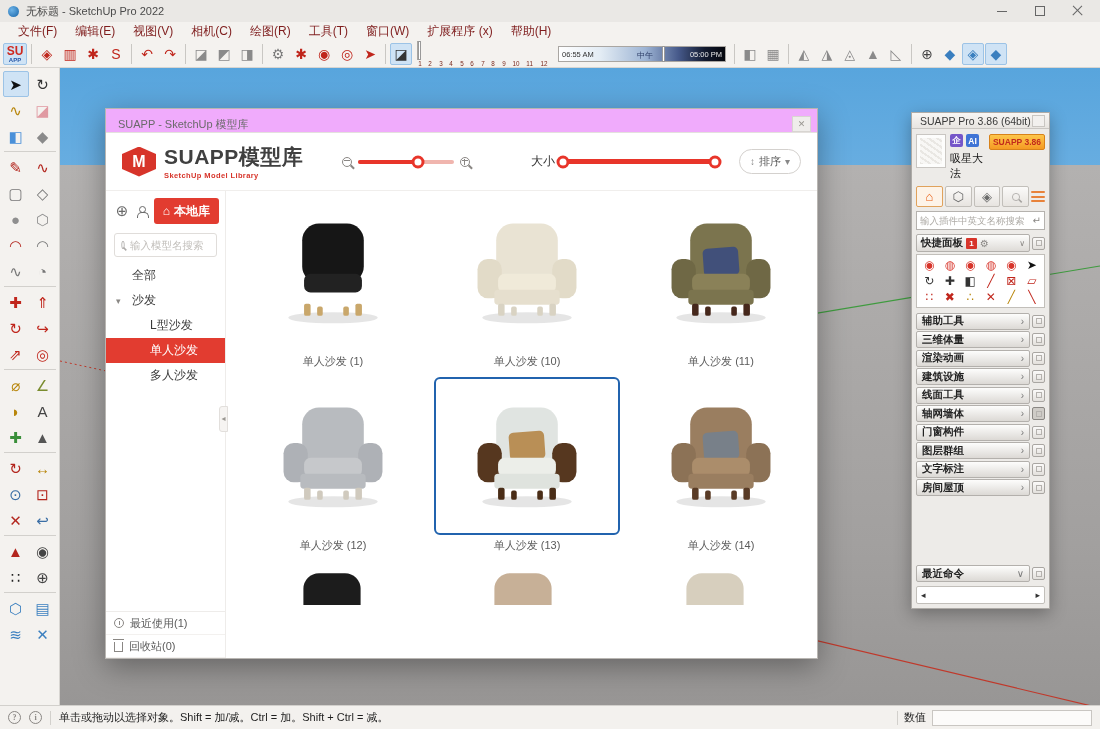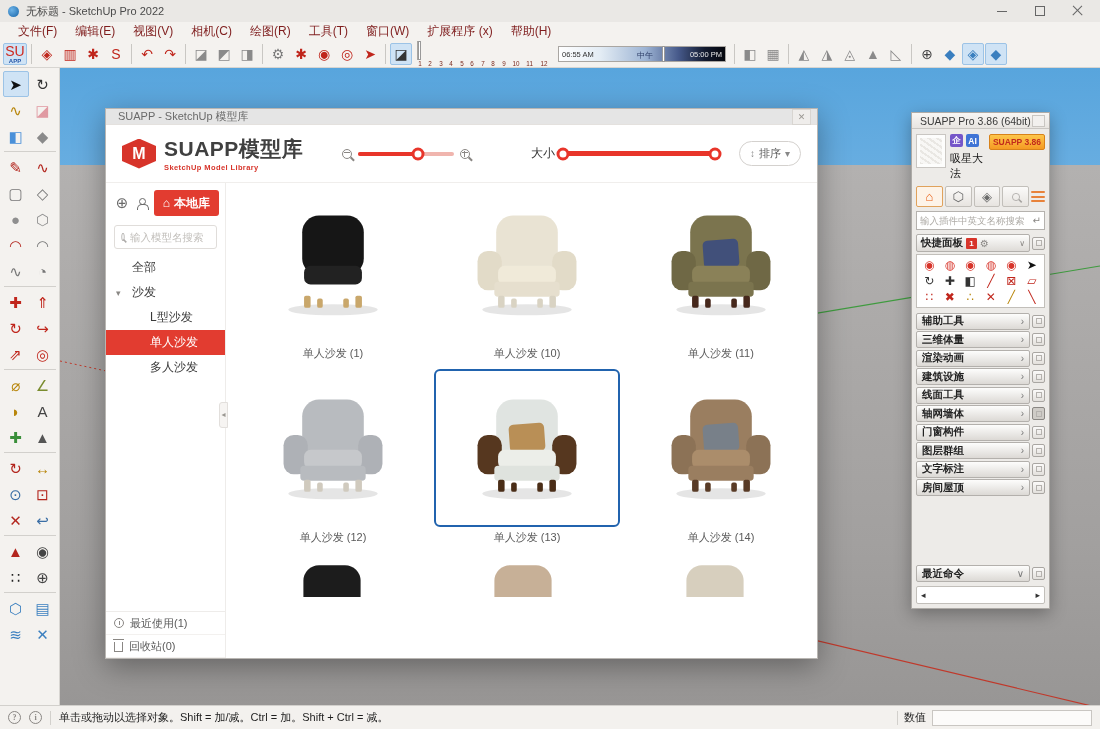--- a/index.html
+++ b/index.html
@@ -25,21 +25,21 @@
 
   .toolbar { position:absolute; left:0; top:41px; right:0; height:27px; background:#f4f2ef;
     border-bottom:1px solid #d7d5d1; display:flex; align-items:center; padding-left:3px; gap:1px; }
   .tsep { width:1px; height:20px; background:#c9c7c3; margin:0 3px; }
   .tb-ic { width:22px; height:22px; display:flex; align-items:center; justify-content:center;
     font-size:14px; line-height:1; border:1px solid transparent; border-radius:2px; }
   .tb-ic.active { background:#cfe3f5; border-color:#9cc3e6; }
   .rep-inline { display:flex; gap:1px; align-items:center; }
   .suapp-btn { width:24px; height:22px; background:#cfe3f5; border:1px solid #9cc3e6; border-radius:2px;
     display:flex; flex-direction:column; align-items:center; justify-content:center; line-height:1; }
-  .suapp-btn .l1 { font-size:14px; font-weight:normal; color:#cf2a20; }
+  .suapp-btn .l1 { font-size:12px; font-weight:bold; color:#cf2a20; }
   .suapp-btn .l2 { font-size:6px; font-weight:bold; color:#2456a8; }
 
   .shadow-strip { width:132px; margin:0 4px; }
   .shadow-bar { height:7px; border:1px solid #a9a6a2; position:relative;
     background:linear-gradient(90deg,#fffdf8 0%,#ffd98a 18%,#ffa43f 40%,#f0483a 62%,#d8271d 78%,#f3b7b1 86%,#fff 100%); }
   .shadow-handle { position:absolute; top:-1px; bottom:-1px; width:3px; background:#fff; border:1px solid #999; left:85%; }
   .shadow-nums { display:flex; justify-content:space-between; padding:0 1px; }
   .shadow-nums span { font-size:7px; color:#7a2a1e; transform:scale(.9); }
 
   .time-strip { width:168px; height:16px; border:1px solid #a9a6a2; position:relative; margin:0 4px;
@@ -62,22 +62,22 @@
   
   .viewport { position:absolute; left:60px; top:68px; right:0; bottom:24px; overflow:hidden;
     background:linear-gradient(#58a5dd 0%, #8ec2ea 55%, #cfe6f6 97%); }
   .ground { position:absolute; left:0; right:0; top:97px; bottom:0;
     background:linear-gradient(#b3b1b0, #a2a09f 70%, #989695); }
   .vp-axes { position:absolute; left:0; top:0; }
 
   
   .dialog { position:absolute; left:105px; top:108px; width:713px; height:551px; background:#fff;
     border:1px solid #b9b6b2; box-shadow:0 8px 28px rgba(0,0,0,.35); z-index:5; display:flex; flex-direction:column; }
-  .dlg-titlebar { height:16px; background:#e5e5e5; border-bottom:1px solid #e4e1de;
-    display:flex; align-items:flex-start; padding:0 6px 0 12px; }
+  .dlg-titlebar { height:24px; background:#f0abfc; border-bottom:1px solid #e4e1de;
+    display:flex; align-items:flex-end; padding:0 6px 0 12px; }
   .dlg-title { font-size:11px; color:#6a6a6a; }
   .dlg-close { margin-left:auto; width:19px; height:16px; background:#efedeb; border:1px solid #d8d5d1;
     display:flex; align-items:center; justify-content:center; font-size:9px; color:#9a9792; }
   .dlg-header { height:58px; display:flex; align-items:center; padding:0 16px; gap:10px; border-bottom:1px solid #f0eeec; }
   .brand { display:flex; align-items:center; gap:8px; min-width:210px; }
   .brand-mark { width:34px; height:30px; background:#d7342a; color:#fff; font-weight:bold; font-size:16px;
     display:flex; align-items:center; justify-content:center;
     clip-path:polygon(50% 0,100% 25%,100% 75%,50% 100%,0 75%,0 25%); }
   .brand-title { font-size:21px; font-weight:bold; color:#404040; letter-spacing:.5px; }
   .brand-sub { font-size:7.5px; font-weight:bold; color:#d7342a; letter-spacing:.4px; }

